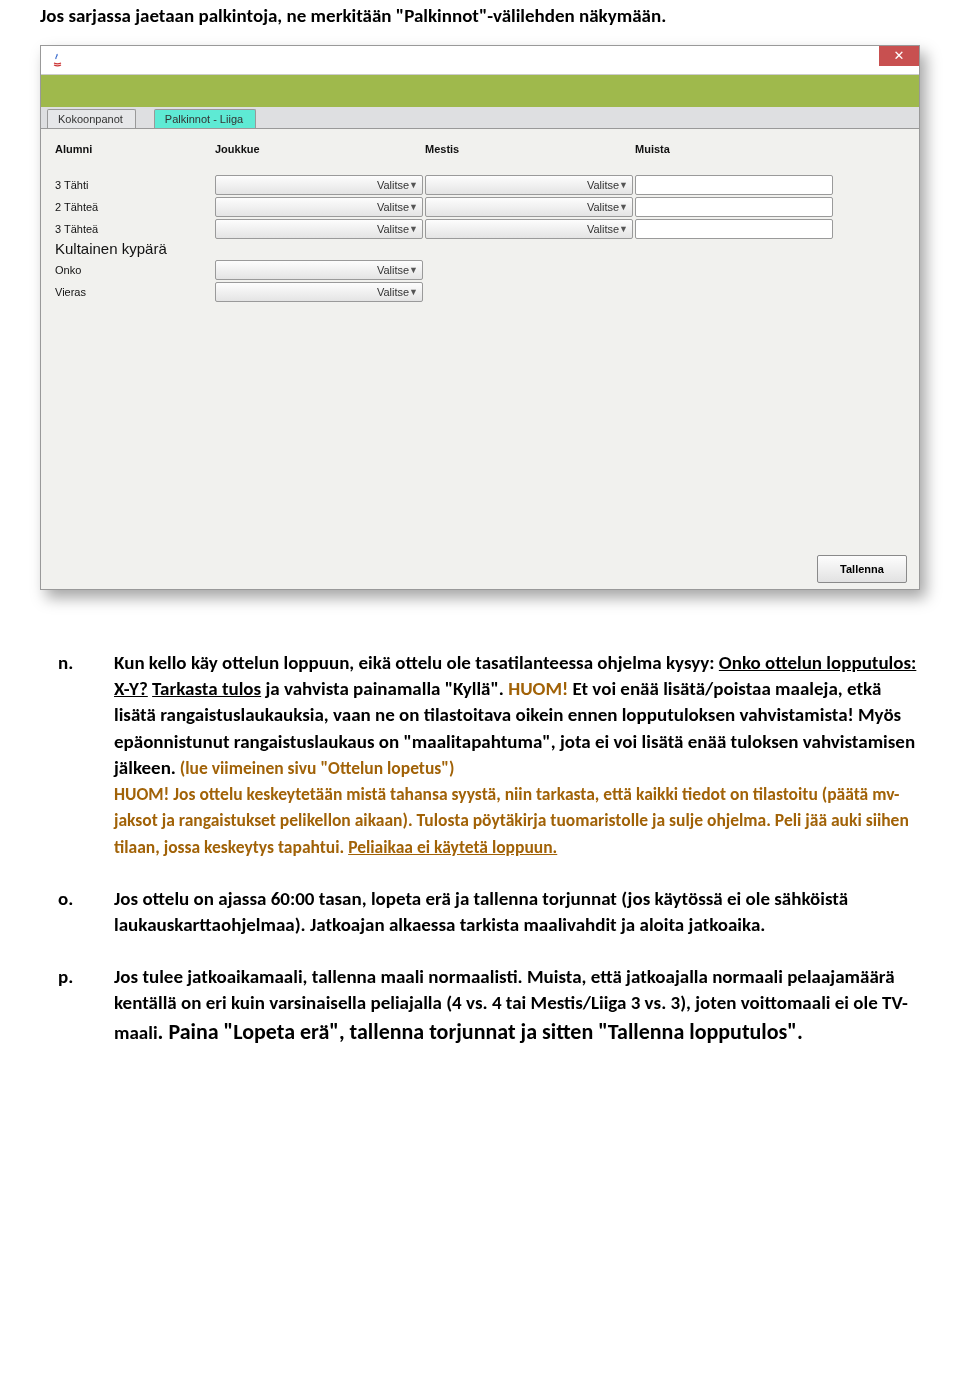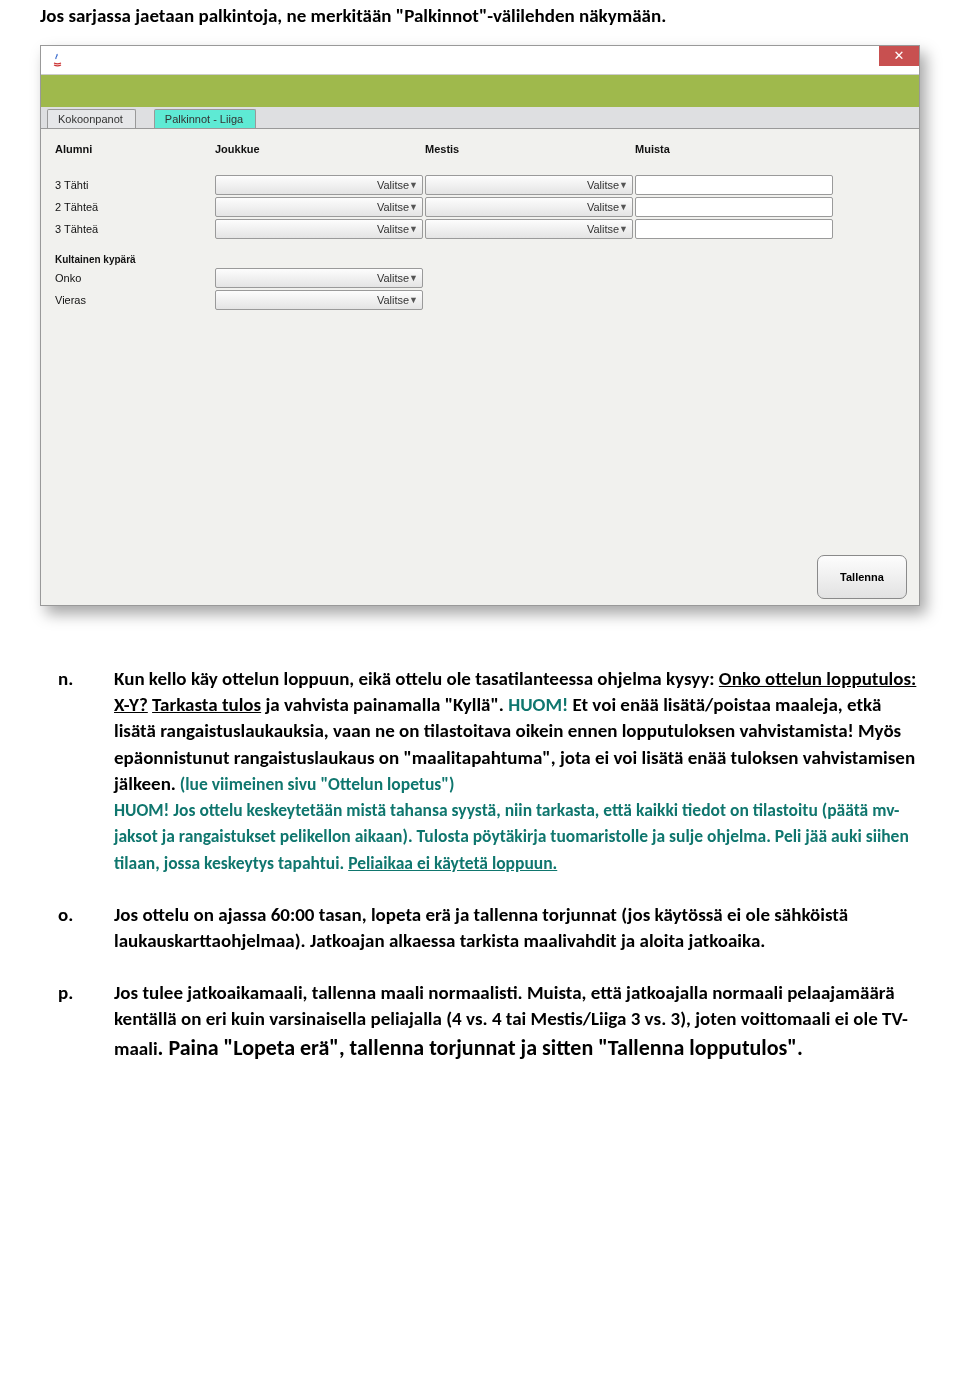--- a/index.html
+++ b/index.html
@@ -86,23 +86,22 @@
     font-size: 11px;
   }
   .row {
     display: grid;
     grid-template-columns: 160px 210px 210px 250px;
     align-items: center;
     padding: 1px 0;
     font-size: 11px;
   }
   .section-label {
-    font-weight: bold;
-    font-size: 10px;
-    margin-top: 14px;
+    font-weight: normal;
+    font-size: 15px;
     margin-bottom: 2px;
   }
   .dropdown {
     display: flex;
     justify-content: flex-end;
     align-items: center;
     background: linear-gradient(#fdfdfd, #e4e4e4);
     border: 1px solid #9a9a9a;
     height: 18px;
     width: 196px;
@@ -122,23 +121,23 @@
     width: 196px;
     border-radius: 2px;
   }
   .btn {
     display: inline-block;
     background: linear-gradient(#fdfdfd, #e2e2e2);
     border: 1px solid #8a8a8a;
     font-size: 11px;
     font-weight: bold;
     text-align: center;
-    padding: 15px 0;
+    padding: 7px 0;
     width: 88px;
-    border-radius: 7px;
+    border-radius: 2px;
   }
   .btn-area {
     display: flex;
     justify-content: flex-end;
     padding: 6px 12px;
     gap: 8px;
     background: #f1f1ee;
   }
   .btn-area.bottom {
     border-top: 1px solid #ccc;
@@ -159,21 +158,21 @@
     width: 56px;
     flex: 0 0 56px;
     font-weight: bold;
     padding-left: 18px;
   }
   .li .content {
     flex: 1;
   }
   .bold { font-weight: bold; }
   .underline { text-decoration: underline; font-weight: bold; }
-  .red-bold { color: #0f766e; font-weight: bold; }
+  .red-bold { color: #a16207; font-weight: bold; }
   .smaller { font-size: 17.5px; }
   .big { font-size: 22px; }
 </style>
 </head>
 <body>
 
 <div class="page">
 
   <div class="intro">Jos sarjassa jaetaan palkintoja, ne merkitään "Palkinnot"-välilehden näkymään.</div>
 

